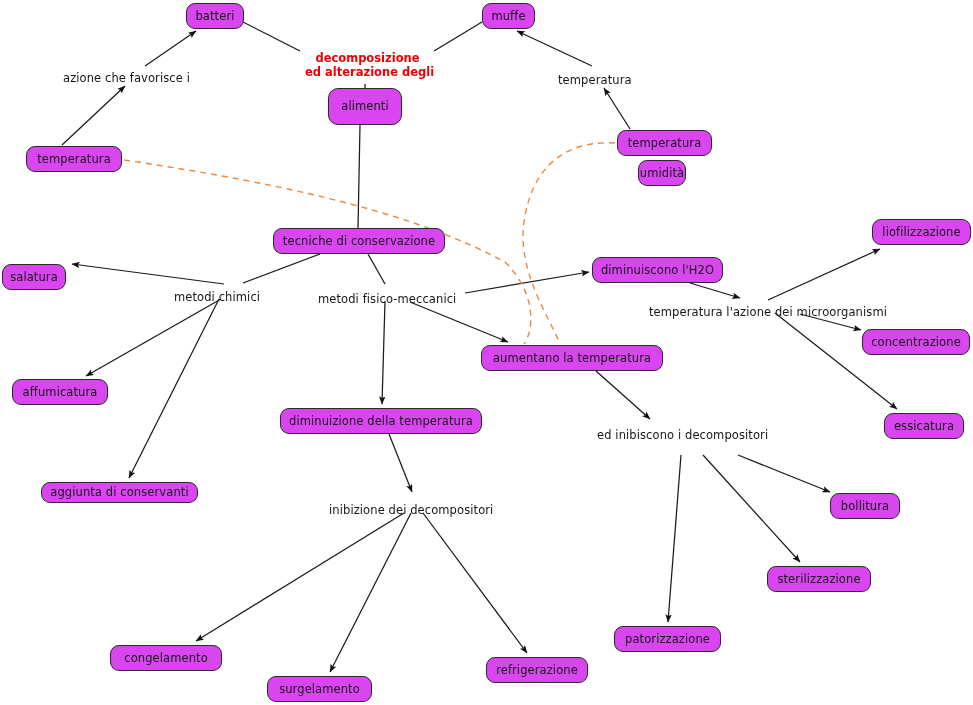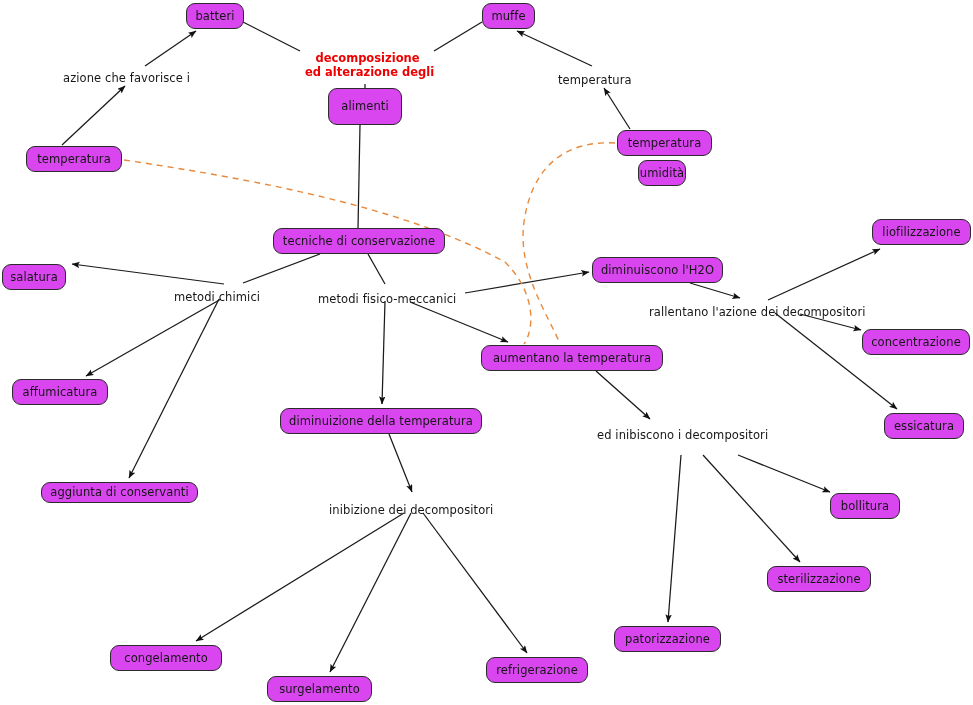--- a/index.html
+++ b/index.html
@@ -127,21 +127,21 @@
   </svg>
 
   <div class="title" style="left:305px;top:52px;width:125px;">
     <div>decomposizione</div>
     <div>ed alterazione degli</div>
   </div>
 
   <div id="nodes">
       <div class="node" style="left: 186px; top: 3px; width: 58px; height: 26px;">batteri</div>
       <div class="node" style="left: 482px; top: 3px; width: 53px; height: 26px;">muffe</div>
-      <div class="node" style="left: 328px; top: 88px; width: 74px; height: 37px;">alimenti</div>
+      <div class="node" style="left: 328px; top: 88px; width: 74px; height: 37px; border-radius: 10px;">alimenti</div>
       <div class="node" style="left: 26px; top: 146px; width: 96px; height: 26px;">temperatura</div>
       <div class="node" style="left: 617px; top: 130px; width: 95px; height: 26px;">temperatura</div>
       <div class="node" style="left: 638px; top: 160px; width: 48px; height: 26px;">umidità</div>
       <div class="node" style="left: 273px; top: 228px; width: 172px; height: 26px;">tecniche di conservazione</div>
       <div class="node" style="left: 2px; top: 244px; width: 64px; height: 26px; margin-top: 20px;">salatura</div>
       <div class="node" style="left: 12px; top: 379px; width: 96px; height: 26px;">affumicatura</div>
       <div class="node" style="left: 41px; top: 482px; width: 157px; height: 21px;">aggiunta di conservanti</div>
       <div class="node" style="left: 592px; top: 257px; width: 131px; height: 26px;">diminuiscono l'H2O</div>
       <div class="node" style="left: 481px; top: 345px; width: 182px; height: 26px;">aumentano la temperatura</div>
       <div class="node" style="left: 280px; top: 408px; width: 202px; height: 26px;">diminuizione della temperatura</div>
@@ -153,18 +153,18 @@
       <div class="node" style="left: 614px; top: 626px; width: 107px; height: 26px;">patorizzazione</div>
       <div class="node" style="left: 110px; top: 645px; width: 112px; height: 26px;">congelamento</div>
       <div class="node" style="left: 267px; top: 676px; width: 105px; height: 26px;">surgelamento</div>
       <div class="node" style="left: 486px; top: 657px; width: 102px; height: 26px;">refrigerazione</div>
     </div>
   <div id="plains">
       <div class="plain" style="left: 63px; top: 71px;">azione che favorisce i</div>
       <div class="plain" style="left: 558px; top: 73px;">temperatura</div>
       <div class="plain" style="left: 174px; top: 290px;">metodi chimici</div>
       <div class="plain" style="left: 318px; top: 292px;">metodi fisico-meccanici</div>
-      <div class="plain" style="left: 649px; top: 305px;">rallentano l'azione dei decompositori</div>
+      <div class="plain" style="left: 649px; top: 305px;">temperatura l'azione dei microorganismi</div>
       <div class="plain" style="left: 597px; top: 428px;">ed inibiscono i decompositori</div>
       <div class="plain" style="left: 329px; top: 503px;">inibizione dei decompositori</div>
     </div>
 
 </div>
 
 </body></html>

